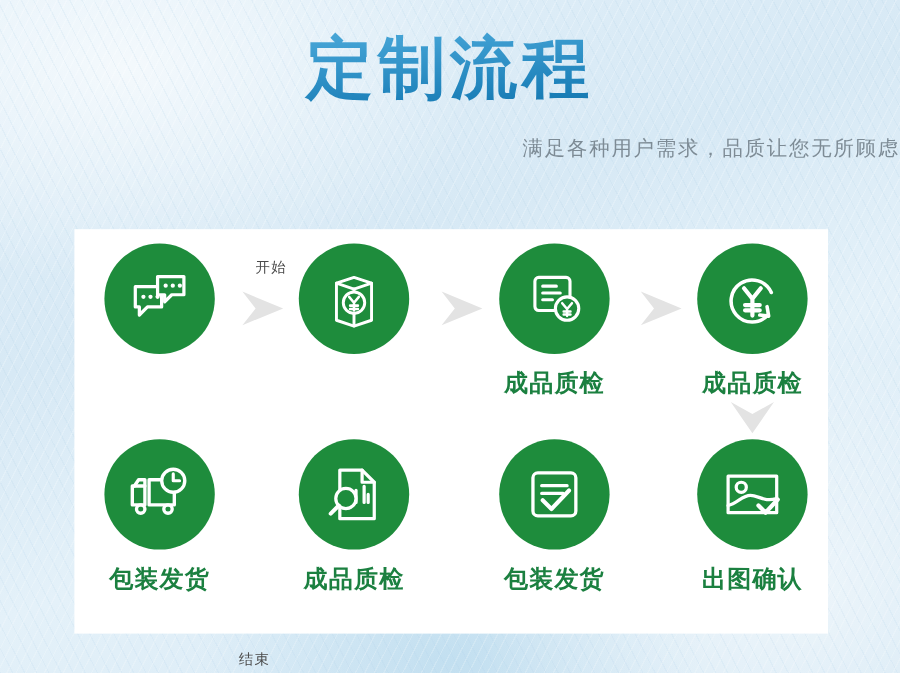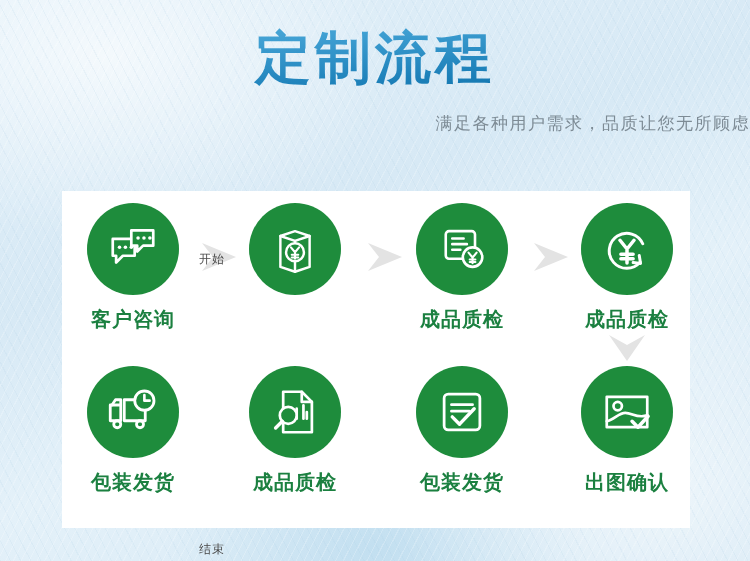--- a/index.html
+++ b/index.html
@@ -72,21 +72,21 @@
   }
   
   .arrow{position:absolute;width:46px;height:40px;}
   .arrow svg{display:block;width:100%;height:100%;}
   .a-r1{top:34px;}
   .a1{left:134px;} .a2{left:300px;} .a3{left:466px;}
   .arrow-tag{
     position:absolute;font-size:12px;color:#4a4a4a;letter-spacing:1px;
     font-family:"DejaVu Sans","Liberation Sans",sans-serif;white-space:nowrap;
   }
-  .t1{left:137px;top:12px;margin-top:36px;}
+  .t1{left:151px;top:12px;}
   .t2{left:137px;top:175px;}
   .down-arrow{position:absolute;left:543px;top:140px;width:44px;height:34px;}
   .down-arrow svg{display:block;width:100%;height:100%;}
 </style>
 </head>
 <body>
 
 <div id="bg"></div>
 
 <div id="header">
@@ -104,21 +104,20 @@
           <path d="M8 20h26v20H20l-8 8v-8H8z"></path>
           <path d="M30 10h26v18H44l-7 7v-7h-7z" fill="#1e8c3c"></path>
           <circle cx="38" cy="19" r="2.1" fill="#fff" stroke="none"></circle>
           <circle cx="45" cy="19" r="2.1" fill="#fff" stroke="none"></circle>
           <circle cx="52" cy="19" r="2.1" fill="#fff" stroke="none"></circle>
           <circle cx="16" cy="30" r="2.1" fill="#fff" stroke="none"></circle>
           <circle cx="23" cy="30" r="2.1" fill="#fff" stroke="none"></circle>
           <circle cx="30" cy="30" r="2.1" fill="#fff" stroke="none"></circle>
         </svg>
       </div>
-      <div class="step-label">客户咨询</div>
     </div>
 
     <div class="step p1">
       <div class="circle">
         <svg width="52" height="52" viewBox="0 0 64 64" fill="none" stroke="#ffffff" stroke-width="3" stroke-linecap="round" stroke-linejoin="round">
           <path d="M14 16l18-6 18 6v38l-18 6-18-6z"></path>
           <path d="M14 16l18 6 18-6"></path>
           <path d="M32 22v38"></path>
           <circle cx="32" cy="36" r="11" fill="#1e8c3c"></circle>
           <path d="M27 30l5 6 5-6M32 36v8M28 39h8M28 42.5h8" stroke-width="2.6"></path>

